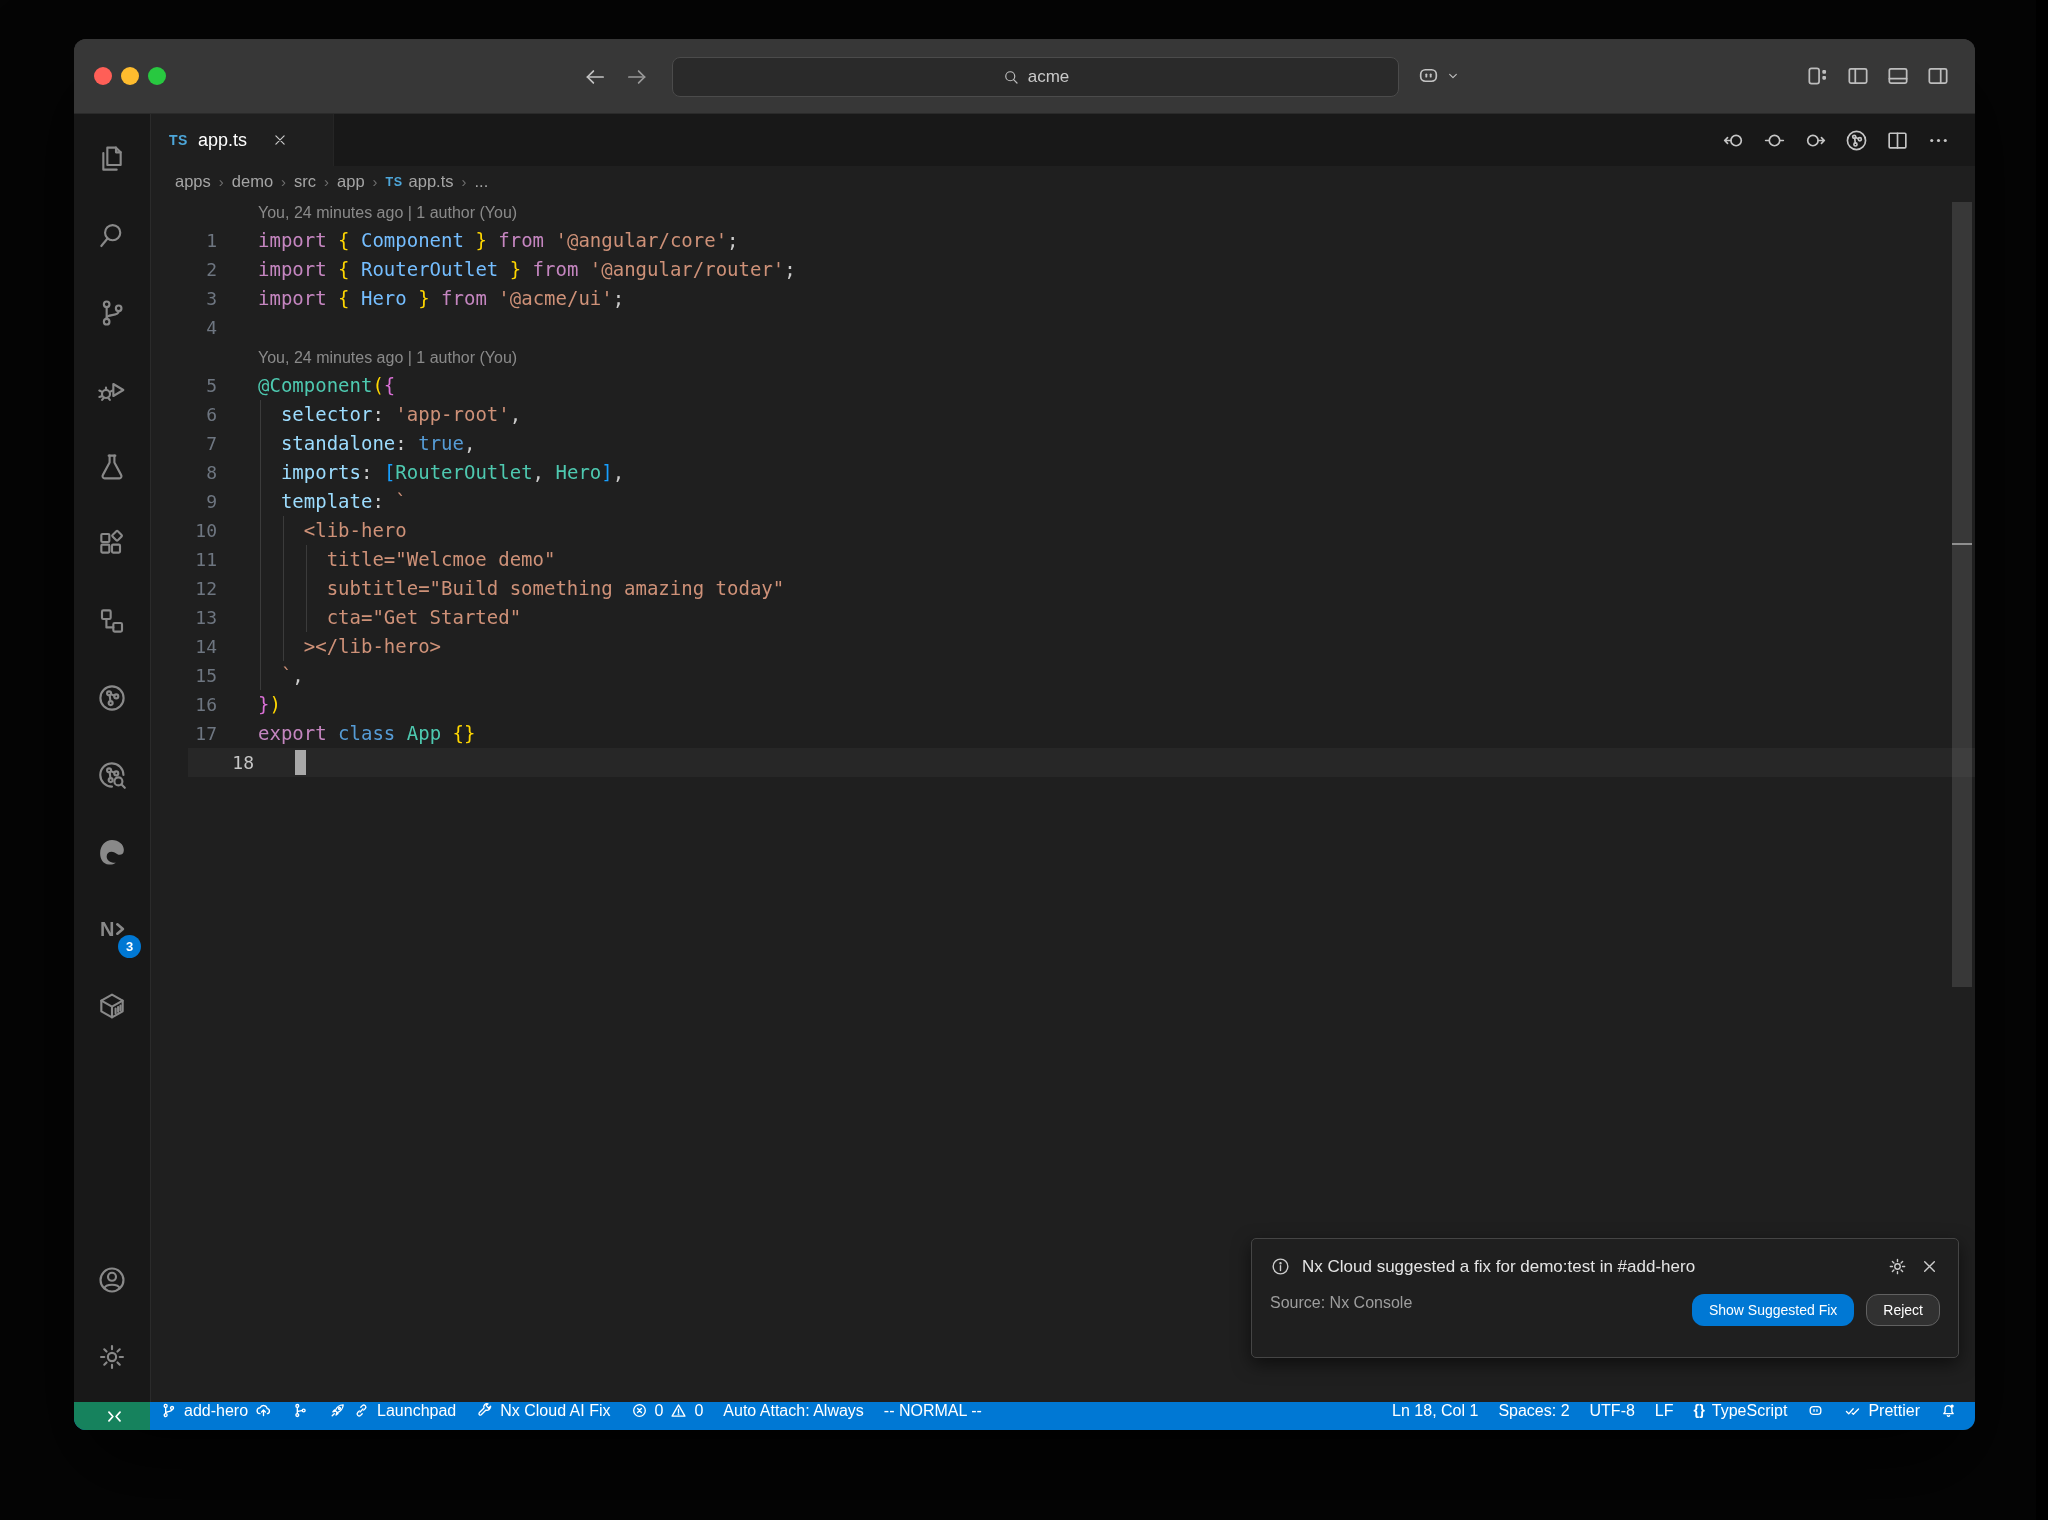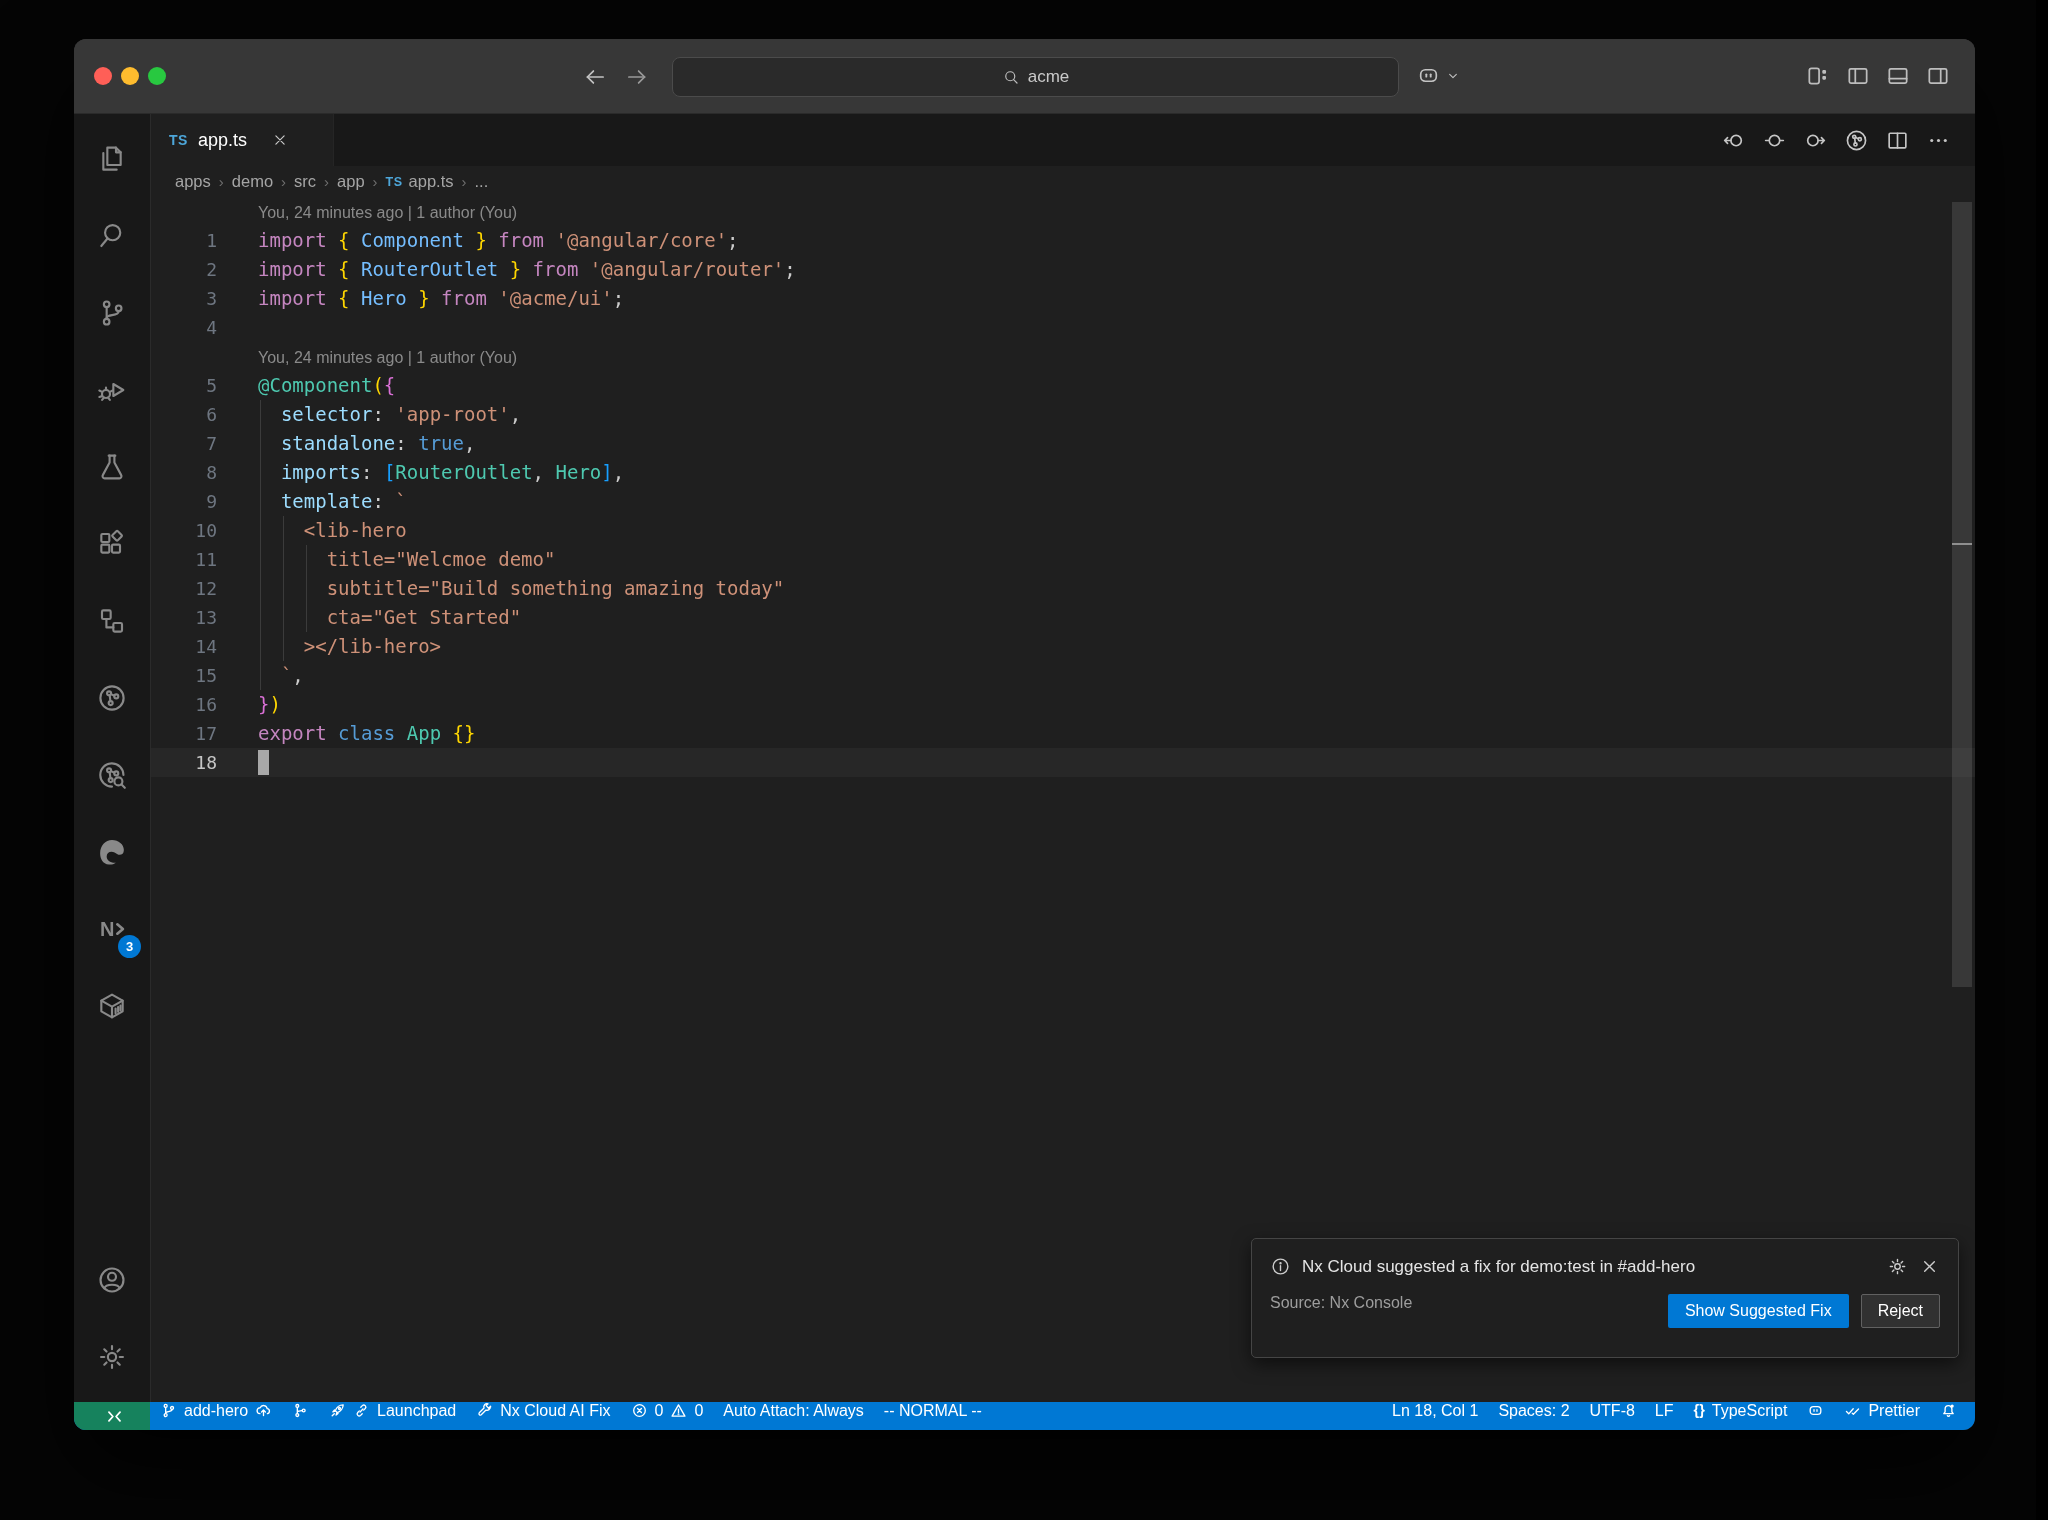--- a/index.html
+++ b/index.html
@@ -58,21 +58,21 @@
   #breadcrumbs{height:31px;flex:0 0 31px;background:#1f1f1f;display:flex;align-items:center;
       padding-left:24px;color:#a5a5a5;font-size:16.5px;gap:8px;}
   #breadcrumbs .sep{color:#6f6f6f;font-size:15px;}
   #breadcrumbs .crumb{display:flex;align-items:center;gap:6px;cursor:pointer;}
   #breadcrumbs .crumb .ts-badge{font-size:12.5px;}
 
   
   #editor{flex:1;position:relative;background:#1f1f1f;overflow:hidden;
       font-family:"DejaVu Sans Mono",monospace;font-size:19px;}
   .row{display:flex;height:29px;line-height:29px;position:relative;}
-  .row.current{background:rgba(255,255,255,.04);}
+  .row.current{background:rgba(255,255,255,.04);margin-left:37px;}
   .gutter{width:80px;flex:0 0 80px;text-align:right;padding-right:14px;box-sizing:border-box;
       color:#6e7681;font-size:18px;}
   .row.current .gutter{color:#c6c6c6;}
   .line-content{position:relative;flex:1;padding-left:27px;white-space:pre;}
   .blame{font-family:"Liberation Sans",sans-serif;font-size:16px;color:#8a8a8a;}
   .guide{position:absolute;top:0;bottom:0;width:1px;background:#3b3b3b;}
   .cursor{position:absolute;left:27px;top:2px;width:11px;height:25px;background:#a8a8a8;}
   .tk-kw{color:#c586c0;}  .tk-kw2{color:#569cd6;}  .tk-imp{color:#75beff;}
   .tk-pr{color:#9cdcfe;}  .tk-tl{color:#4ec9b0;}   .tk-str{color:#ce9178;}
   .tk-pn{color:#cccccc;}  .tk-b1{color:#ffd700;}   .tk-b2{color:#da70d6;}  .tk-b3{color:#179fff;}
@@ -83,21 +83,21 @@
   
   #toast{position:absolute;left:1177px;top:1199px;width:708px;height:120px;background:#1f1f1f;
       border:1px solid #454545;border-radius:5px;box-shadow:0 6px 18px rgba(0,0,0,.55);
       padding:17px 18px;box-sizing:border-box;z-index:5;}
   #toast .row1{display:flex;align-items:center;gap:11px;}
   #toast .title{color:#e4e4e4;font-size:17px;flex:1;}
   #toast .row1 .icon{width:21px;height:21px;color:#cccccc;cursor:pointer;}
   #toast .info{color:#3794ff;cursor:default;}
   #toast .row2{display:flex;align-items:flex-start;margin-top:17px;gap:12px;}
   #toast .source{color:#9d9d9d;font-size:16px;flex:1;}
-  .btn{font-family:"Liberation Sans",sans-serif;font-size:16px;border-radius:2px;padding:8px 17px;
+  .btn{font-family:"Liberation Sans",sans-serif;font-size:14px;border-radius:12px;padding:8px 17px;
       border:none;cursor:pointer;}
   .btn-primary{background:#0078d4;color:#fff;}
   .btn-secondary{background:#313131;color:#fff;border:1px solid #616161;padding:7px 16px;}
 
   
   #statusbar{height:28px;flex:0 0 28px;background:#0078d4;display:flex;align-items:stretch;
       color:#fff;font-size:16px;}
   #remote-block{width:76px;flex:0 0 76px;background:#16825d;display:flex;align-items:center;justify-content:center;}
   #remote-block .icon{width:19px;height:19px;}
   .sb-group{display:flex;align-items:stretch;}

